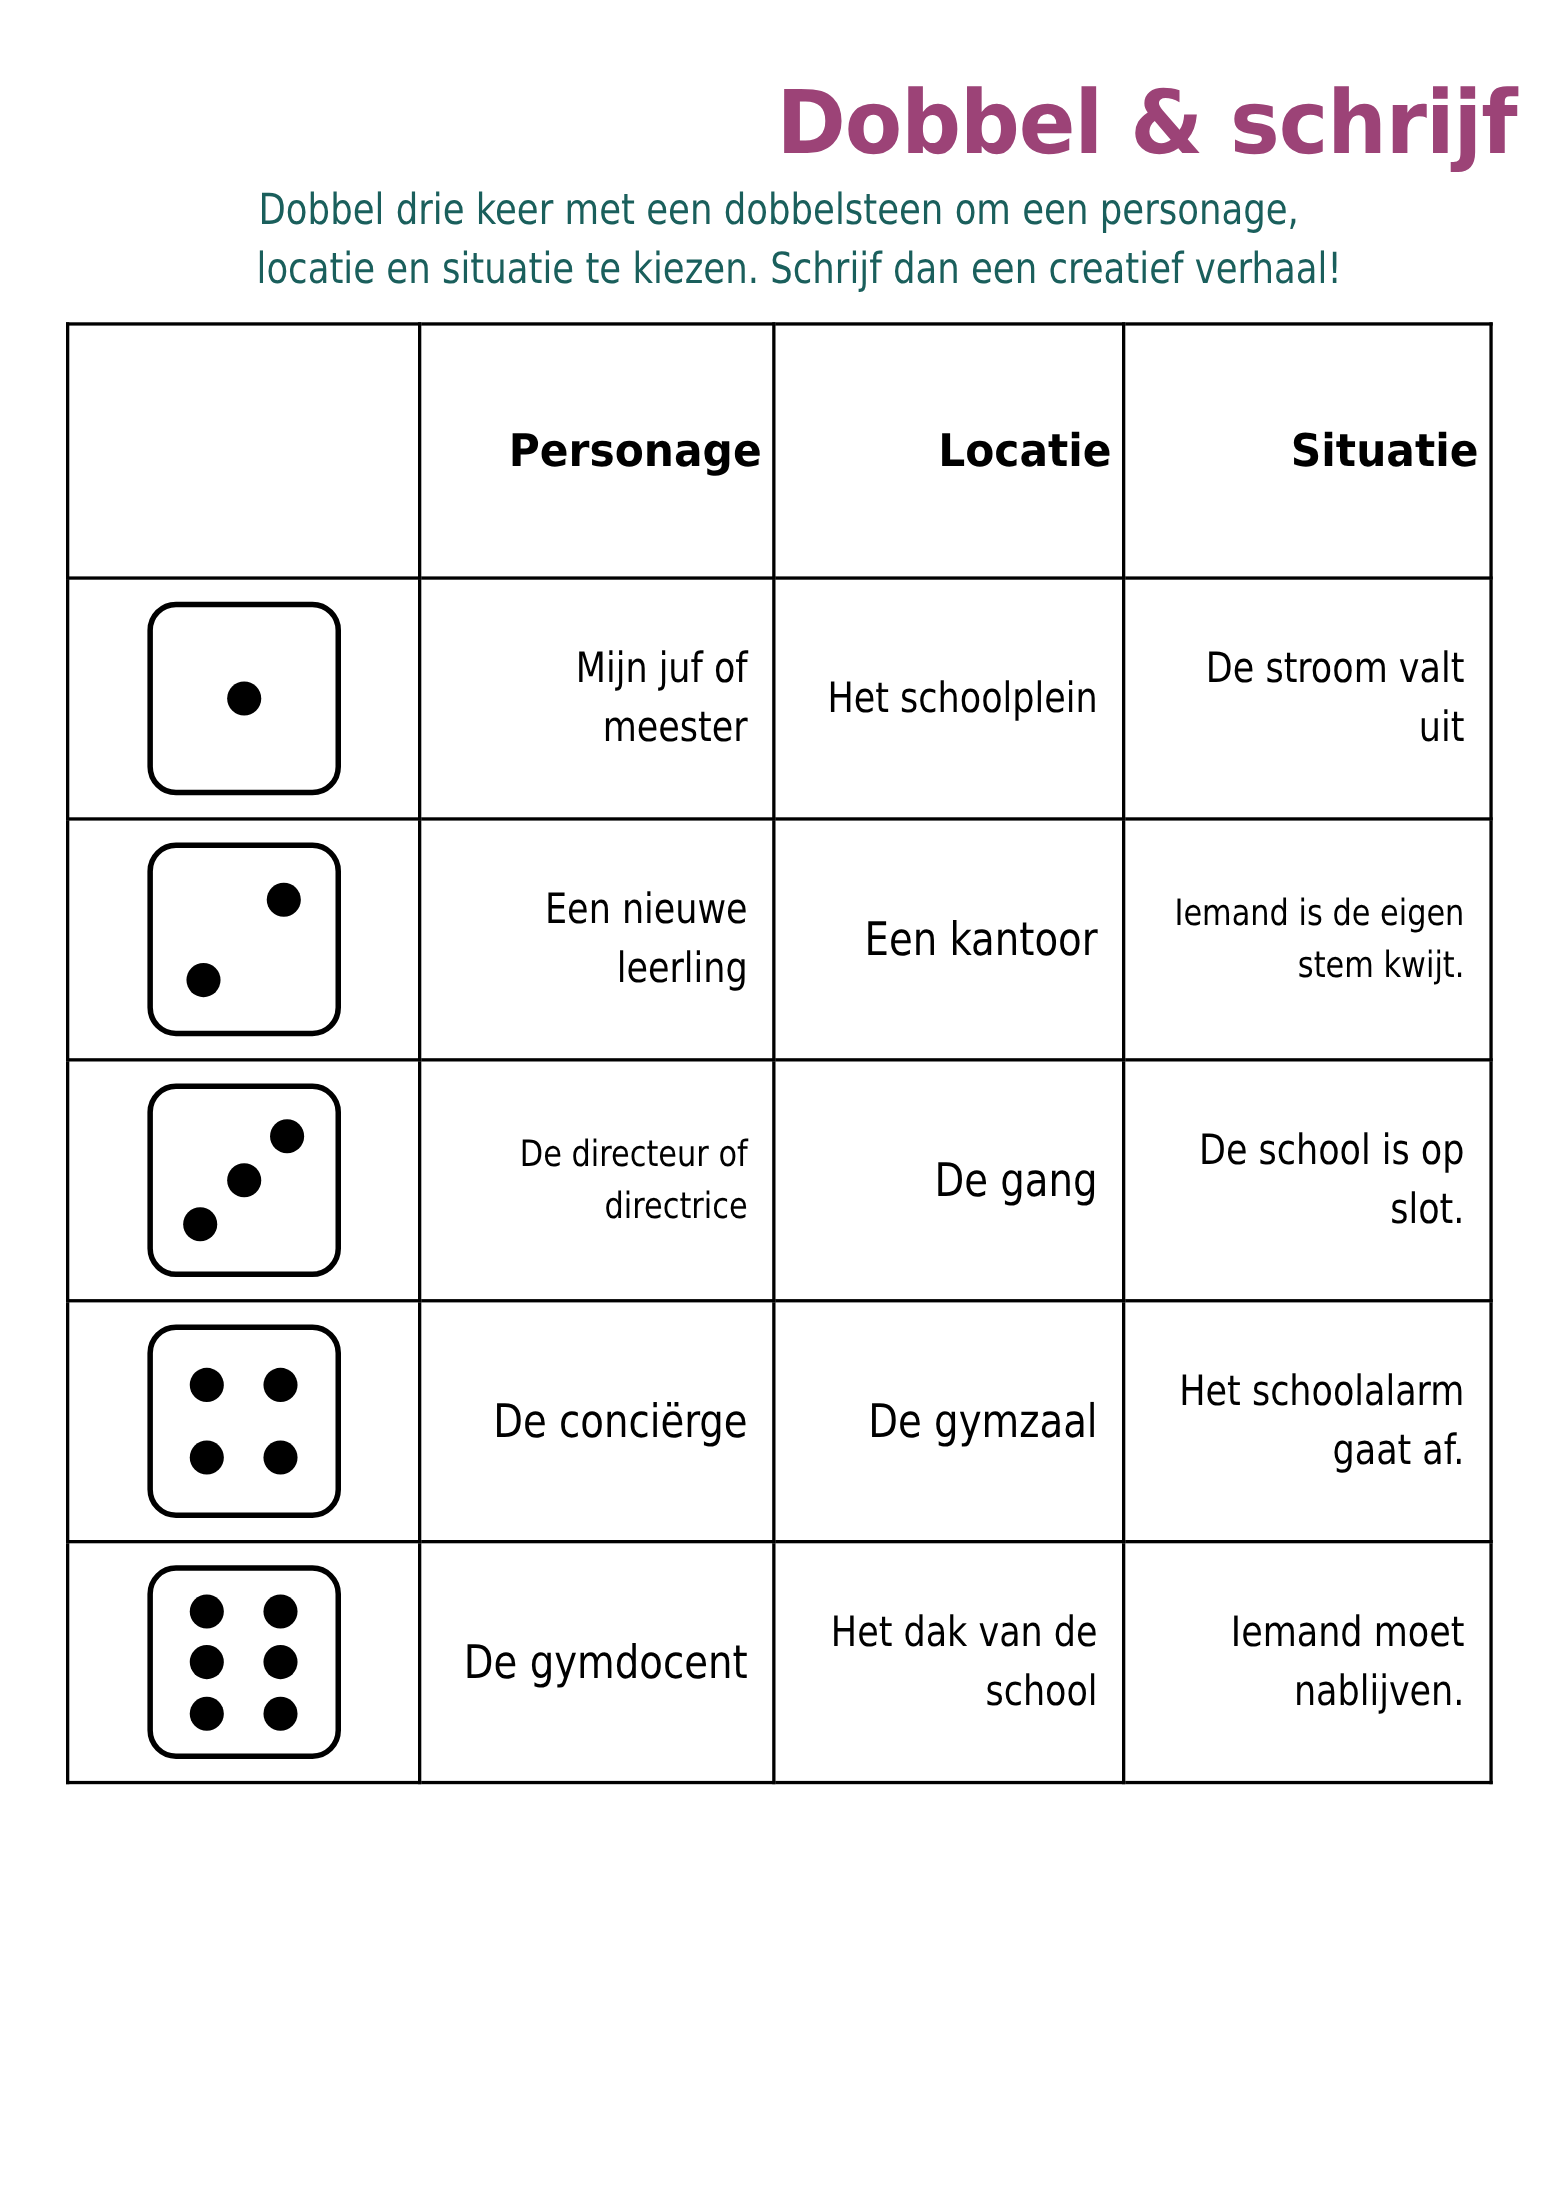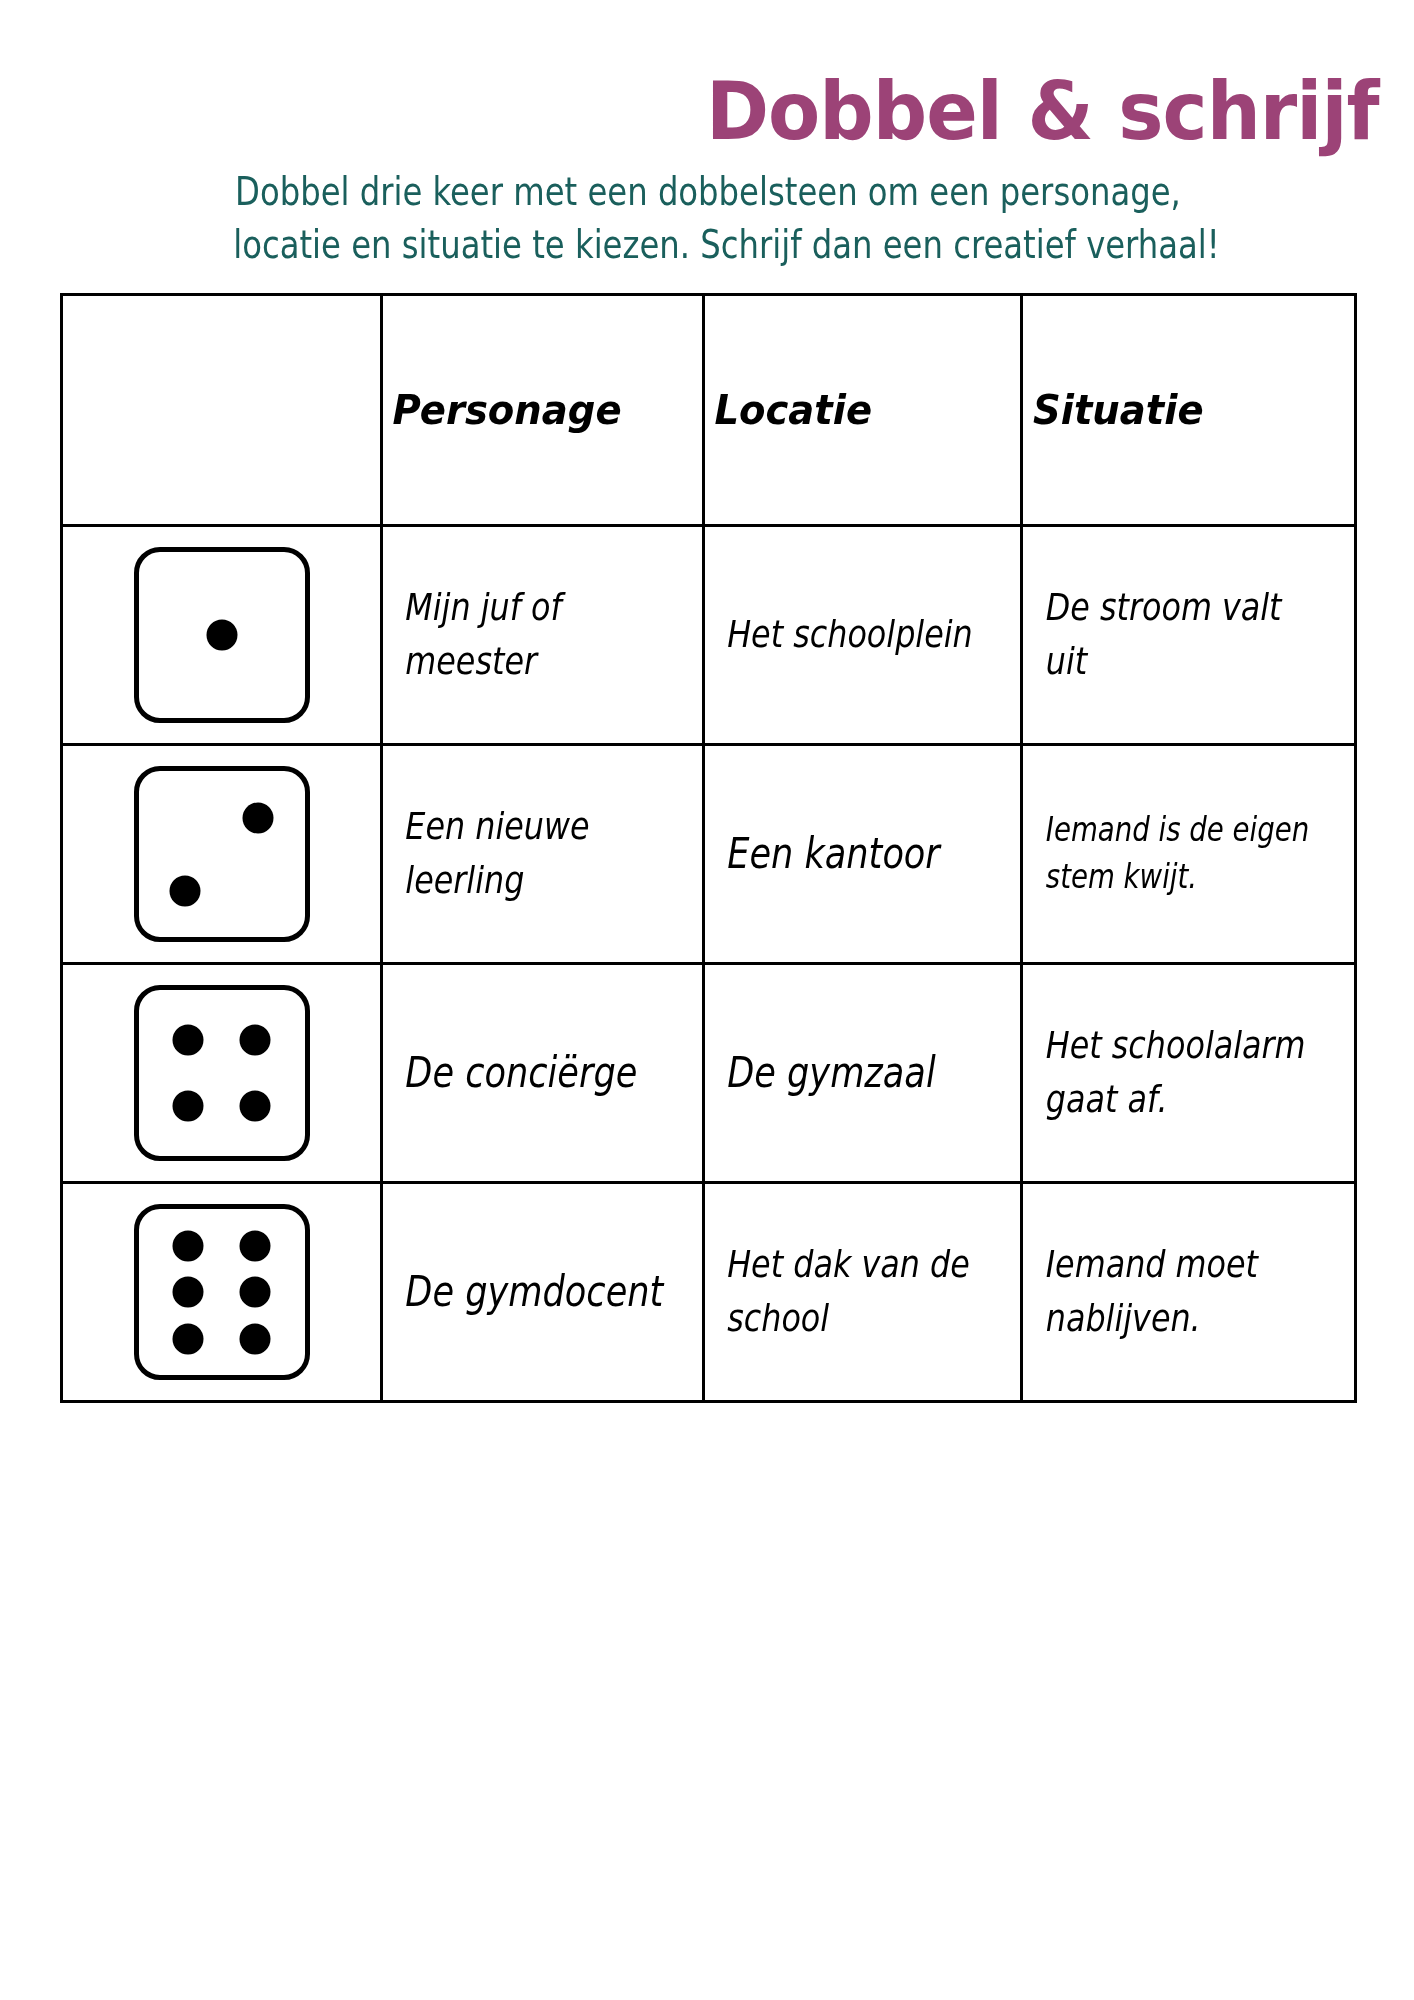--- a/index.html
+++ b/index.html
@@ -59,24 +59,23 @@
     width: 1294px;
   }
   table.grid {
     border-collapse: collapse;
     width: 100%;
     table-layout: fixed;
   }
   table.grid td, table.grid th {
     border: 3px solid #000000;
     padding: 0;
-    text-align: left;
+    text-align: right;
     vertical-align: middle;
     background: #ffffff;
-    font-style: italic;
   }
   col.c-dice  { width: 320px; }
   col.c-pers  { width: 322px; }
   col.c-loc   { width: 318px; }
   col.c-sit   { width: 334px; }
 
   thead th {
     height: 228px;
   }
   .col-head {
@@ -193,20 +192,38 @@
             <td>
               <div class="cell-text sz-lg">Een kantoor</div>
             </td>
             <td>
               <div class="cell-text sz-sm">Iemand is de eigen stem kwijt.</div>
             </td>
           </tr>
           <tr>
             <td class="die-cell">
               <div class="die">
+                <span class="pip" style="left: 74%; top: 26%;"></span>
+                <span class="pip" style="left: 50%; top: 50%;"></span>
+                <span class="pip" style="left: 26%; top: 74%;"></span>
+              </div>
+            </td>
+            <td>
+              <div class="cell-text sz-sm">De directeur of directrice</div>
+            </td>
+            <td>
+              <div class="cell-text sz-lg">De gang</div>
+            </td>
+            <td>
+              <div class="cell-text sz-md">De school is op slot.</div>
+            </td>
+          </tr>
+          <tr>
+            <td class="die-cell">
+              <div class="die">
                 <span class="pip" style="left: 30%; top: 30%;"></span>
                 <span class="pip" style="left: 70%; top: 30%;"></span>
                 <span class="pip" style="left: 30%; top: 70%;"></span>
                 <span class="pip" style="left: 70%; top: 70%;"></span>
               </div>
             </td>
             <td>
               <div class="cell-text sz-lg">De conciërge</div>
             </td>
             <td>

